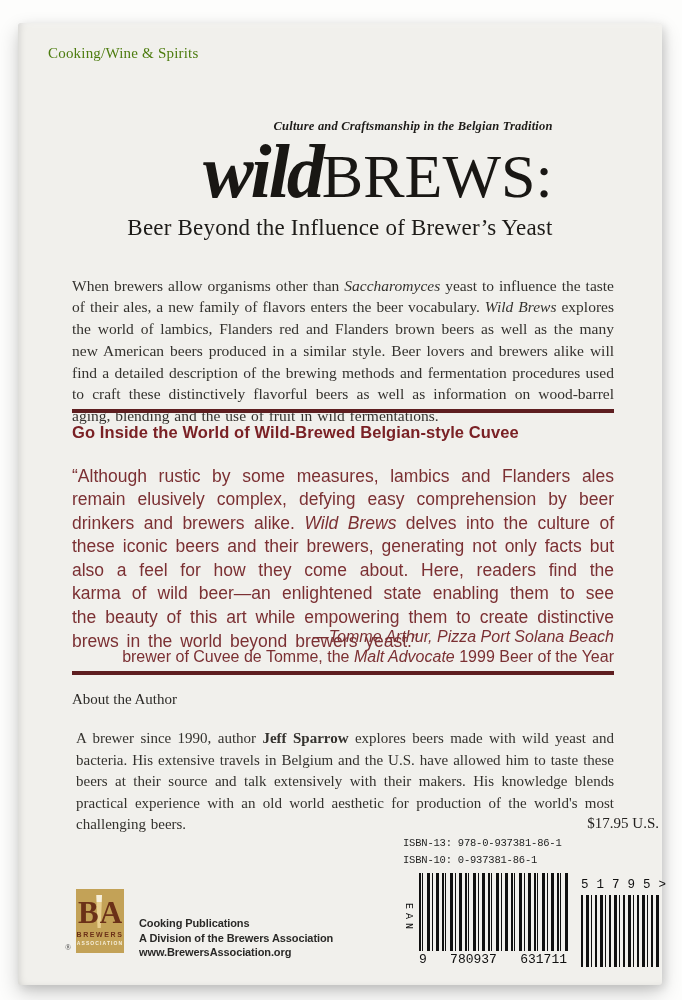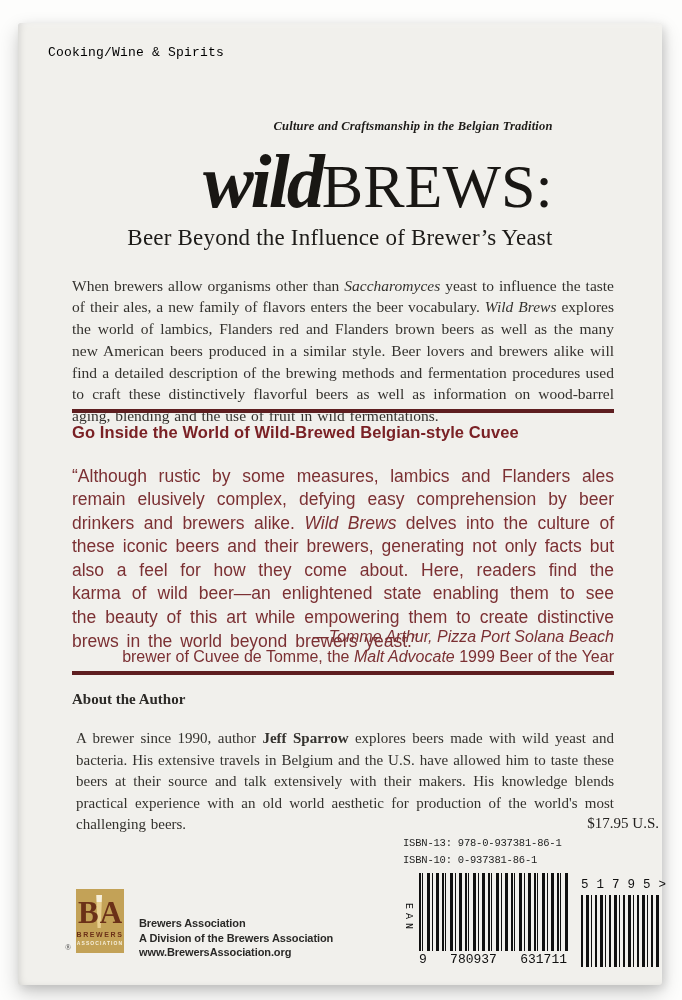--- a/index.html
+++ b/index.html
@@ -18,31 +18,31 @@
     border-radius:3px;
     box-shadow:
       0 8px 20px rgba(0,0,0,.20),
       3px 3px 8px rgba(0,0,0,.10),
       inset 4px 0 8px -4px rgba(0,0,0,.18),
       inset 0 3px 6px -3px rgba(255,255,255,.9);
   }
 
   .category{
     position:absolute;left:30px;top:22px;
-    font-size:13px;color:#000000;letter-spacing:.2px;font-family:Liberation Mono, monospace;
+    font-size:15px;color:#4d7c0f;letter-spacing:.2px;
   }
 
   
   .masthead{position:absolute;left:0;right:0;top:96px;text-align:center;}
   .mast-inner{display:inline-block;text-align:right;}
   .tagline{
     font-size:12.5px;font-weight:bold;font-style:italic;
     color:#1d1b18;letter-spacing:.2px;
   }
-  .title-line{line-height:.95;white-space:nowrap;margin-top:11px;}
+  .title-line{line-height:.95;white-space:nowrap;margin-top:1px;}
   .title-wild{
     font-size:76px;font-weight:bold;font-style:italic;
     letter-spacing:-3px;color:var(--title-ink,#191714);
   }
   .title-brews{
     font-size:62px;color:var(--title-ink,#191714);letter-spacing:0;
   }
   .subtitle{
     text-align:center;font-size:23px;color:#1d1b18;margin-top:8px;letter-spacing:.2px;
   }
@@ -77,21 +77,21 @@
   }
   .attr2{
     position:absolute;left:54px;right:48px;top:625px;text-align:right;
     font-family:"Liberation Sans",sans-serif;font-size:16px;
     color:var(--maroon-text,#7b3033);
   }
 
   
   .about-heading{
     position:absolute;left:54px;top:668px;
-    font-weight:bold;font-size:15px;color:#2c2a27;text-align:center;
+    font-weight:normal;font-size:15px;color:#2c2a27;text-align:center;
   }
   .about{
     position:absolute;left:58px;right:48px;top:690px;
     font-size:15px;line-height:21.5px;text-align:justify;
     color:var(--ink,#34322e);word-spacing:1px;
   }
 
   
   .commerce{position:absolute;left:385px;top:792px;width:256px;}
   .price{font-size:15px;color:#242220;margin-bottom:3px;text-align:right;}
@@ -227,19 +227,19 @@
       <div class="logo-letters">
         <span class="logo-letter">B</span>
         <span class="glass"></span>
         <span class="logo-letter">A</span>
       </div>
       <div class="logo-brewers">BREWERS</div>
       <div class="logo-assoc">ASSOCIATION</div>
       <span class="reg">®</span>
     </div>
     <div class="pub-text">
-      <div>Brewers Association</div>
+      <div>Cooking Publications</div>
       <div>A Division of the Brewers Association</div>
       <div>www.BrewersAssociation.org</div>
     </div>
   </div>
 
 </div>
 
 </body></html>

